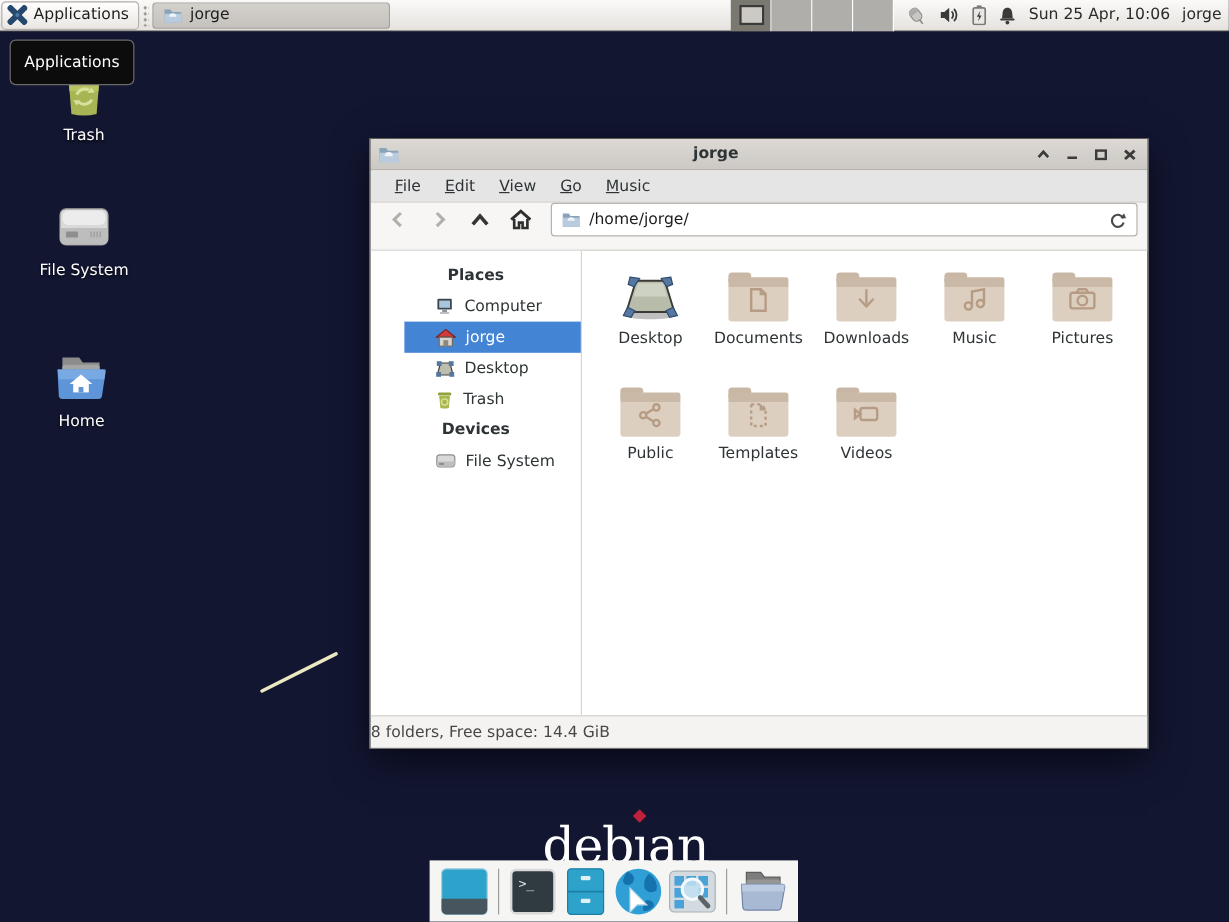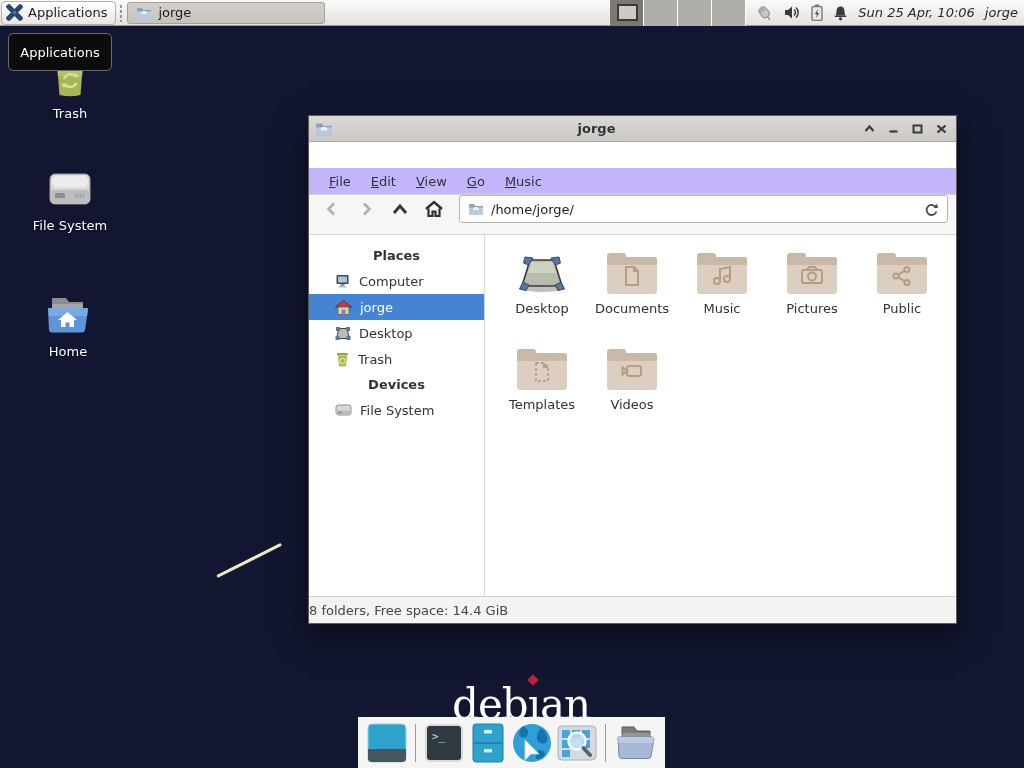--- a/index.html
+++ b/index.html
@@ -43,21 +43,21 @@
   .pager .ws {
     width:34px; height:26px; background:#b0aeab; border-right:1px solid #ffffff;
     position:relative;
   }
   .pager .ws.active { background:#7b786f; }
   .pager .ws.active .mini-win {
     position:absolute; left:7px; top:4px; width:21px; height:17px;
     background:#cdc9c4; border:2px solid #3a3a3a;
   }
   .tray { display:flex; align-items:center; gap:10px; margin:0 10px 0 8px; }
-  .clock, .panel-user { color:#2a2a2a; margin-right:10px; white-space:nowrap;font-style:italic; }
+  .clock, .panel-user { color:#2a2a2a; margin-right:10px; white-space:nowrap; }
   .panel-user { margin-right:6px; }
 
   
   .tooltip {
     position:absolute; left:8px; top:33px; width:104px; height:38px;
     background:#0c0c0c; border:1px solid #6a6a6a; border-radius:5px;
     display:flex; align-items:center; justify-content:center;
     color:#ffffff; z-index:50;
   }
 
@@ -108,22 +108,22 @@
   .titlebar {
     height:26px; background:linear-gradient(#dcd8d4,#ccc8c4);
     border-bottom:1px solid #aaa6a1;
     display:flex; align-items:center; padding:0 6px; flex:0 0 auto;
   }
   .titlebar .title { flex:1; text-align:center; font-weight:bold; color:#2d3436; }
   .win-controls { display:flex; align-items:center; gap:6px; }
   .win-btn { width:18px; height:18px; display:flex; align-items:center; justify-content:center; }
 
   .menubar {
-    height:27px; background:#c4b5fd; border-bottom:1px solid #d5d1cd;
-    display:flex; align-items:center; padding-left:10px; flex:0 0 auto;margin-top:26px;
+    height:27px; background:#e5e5e5; border-bottom:1px solid #d5d1cd;
+    display:flex; align-items:center; padding-left:10px; flex:0 0 auto;
   }
   .menu-item { display:inline-block; padding:4px 10px; color:#2e3436; }
   .menu-item::first-letter { text-decoration:underline; }
 
   .toolbar {
     height:40px; background:#f7f6f5; border-bottom:1px solid #d5d1cd;
     display:flex; align-items:flex-start; padding:0 8px; gap:4px; flex:0 0 auto;
   }
   .tool-btn { width:30px; height:28px; display:flex; align-items:center; justify-content:center; }
   .pathbar {
@@ -133,21 +133,21 @@
   }
   .pathbar .path-text { flex:1; color:#1c1c1c; }
 
   .win-body { flex:1; display:flex; min-height:0;text-align:center; }
   .sidebar {
     width:176px; background:#ffffff; border-right:1px solid #d8d4d0;
     padding-top:8px; flex:0 0 auto;
   }
   .side-header { font-weight:bold; padding:5px 12px; color:#2e3436; }
   .side-item {
-    display:flex; align-items:center; gap:8px; height:26px; padding-left:26px; color:#2e3436;
+    display:flex; align-items:center; gap:8px; height:26px; padding-left:26px; color:#2e3436;margin-left:28px;
   }
   .side-item.selected { background:#4484d4; color:#ffffff; }
 
   .files {
     flex:1; padding:18px 0 0 12px; display:flex; flex-wrap:wrap;
     align-content:flex-start;
   }
   .file-item {
     width:90px; height:96px; display:flex; flex-direction:column; align-items:center;
   }
@@ -480,20 +480,33 @@
           <span class="emblem">
             <svg width="20" height="22" viewBox="0 0 20 22" fill="none" stroke="#b69c85" stroke-width="2">
               <path d="M4 2 H12 L16 6 V20 H4 Z"></path>
                 <path d="M12 2 V6 H16"></path>
             </svg>
           </span>
         </span>
         <span class="lbl">Documents</span>
       </div>
 
+      <div class="file-item">
+        <span class="folder48">
+          <span class="tab"></span>
+            <span class="fbody"></span>
+          <span class="emblem">
+            <svg width="20" height="22" viewBox="0 0 20 22" fill="none" stroke="#b69c85" stroke-width="2">
+              <line x1="10" y1="2" x2="10" y2="15"></line>
+                <polyline points="4,10 10,16.5 16,10"></polyline>
+            </svg>
+          </span>
+        </span>
+        <span class="lbl">Downloads</span>
+      </div>
 
       <div class="file-item">
         <span class="folder48">
           <span class="tab"></span>
             <span class="fbody"></span>
           <span class="emblem">
             <svg width="22" height="22" viewBox="0 0 22 22" fill="none" stroke="#b69c85" stroke-width="2">
               <circle cx="6" cy="16" r="3"></circle>
                 <circle cx="16" cy="14" r="3"></circle>
               <path d="M9 16 V4 L19 2 V14"></path>

